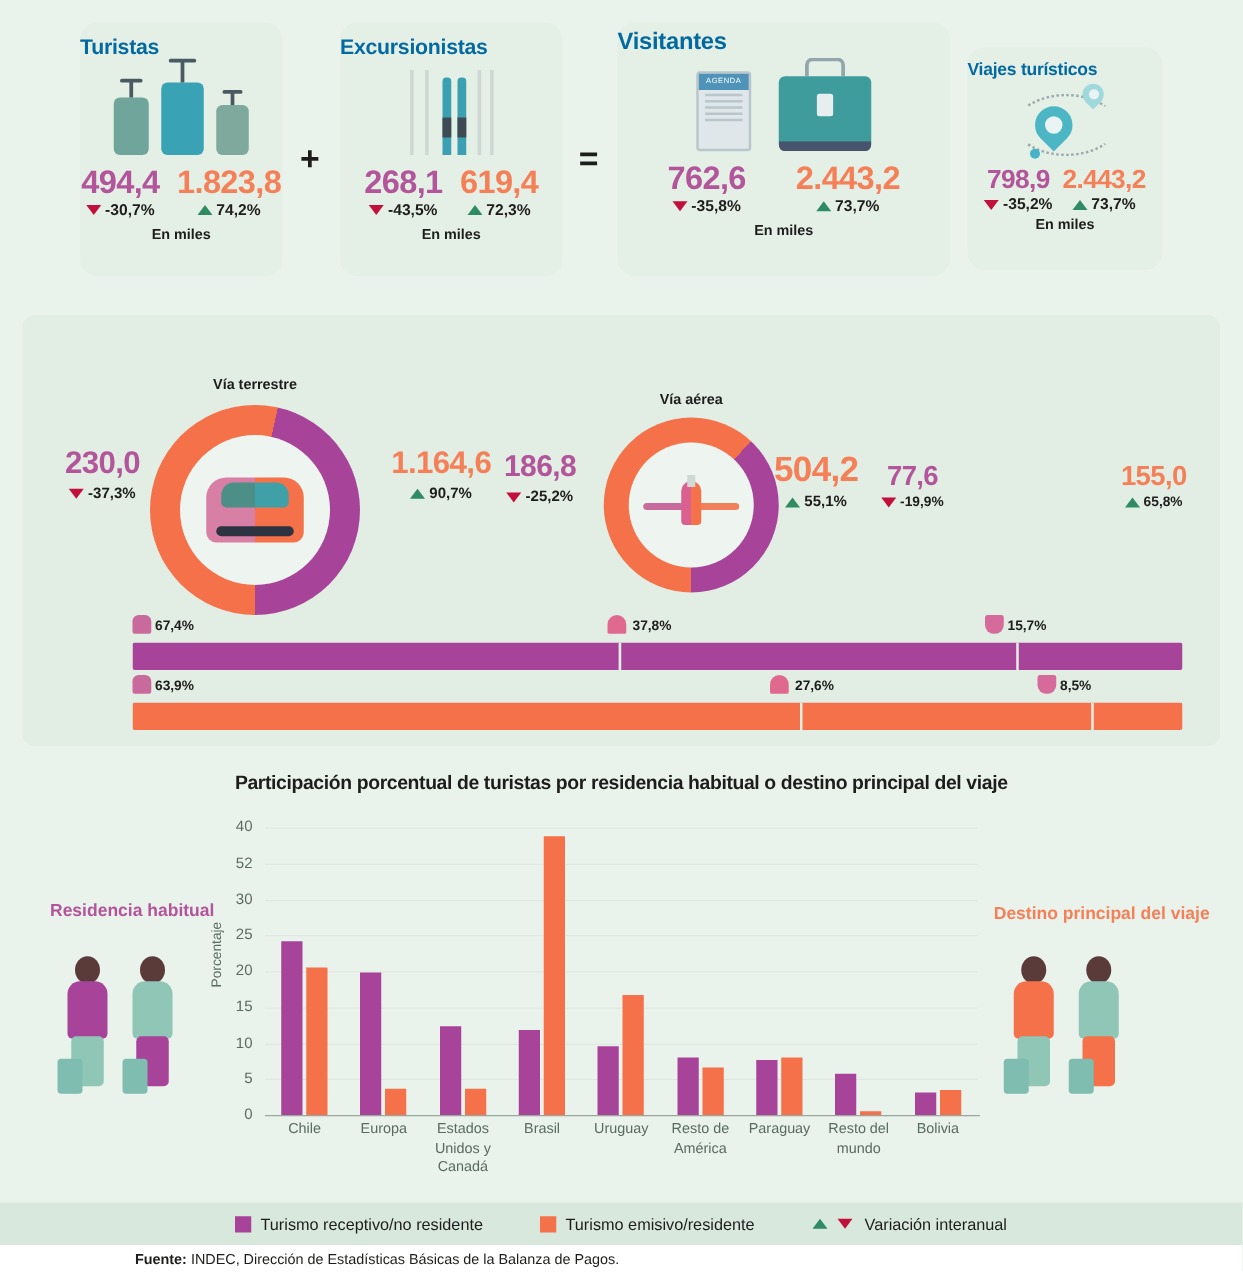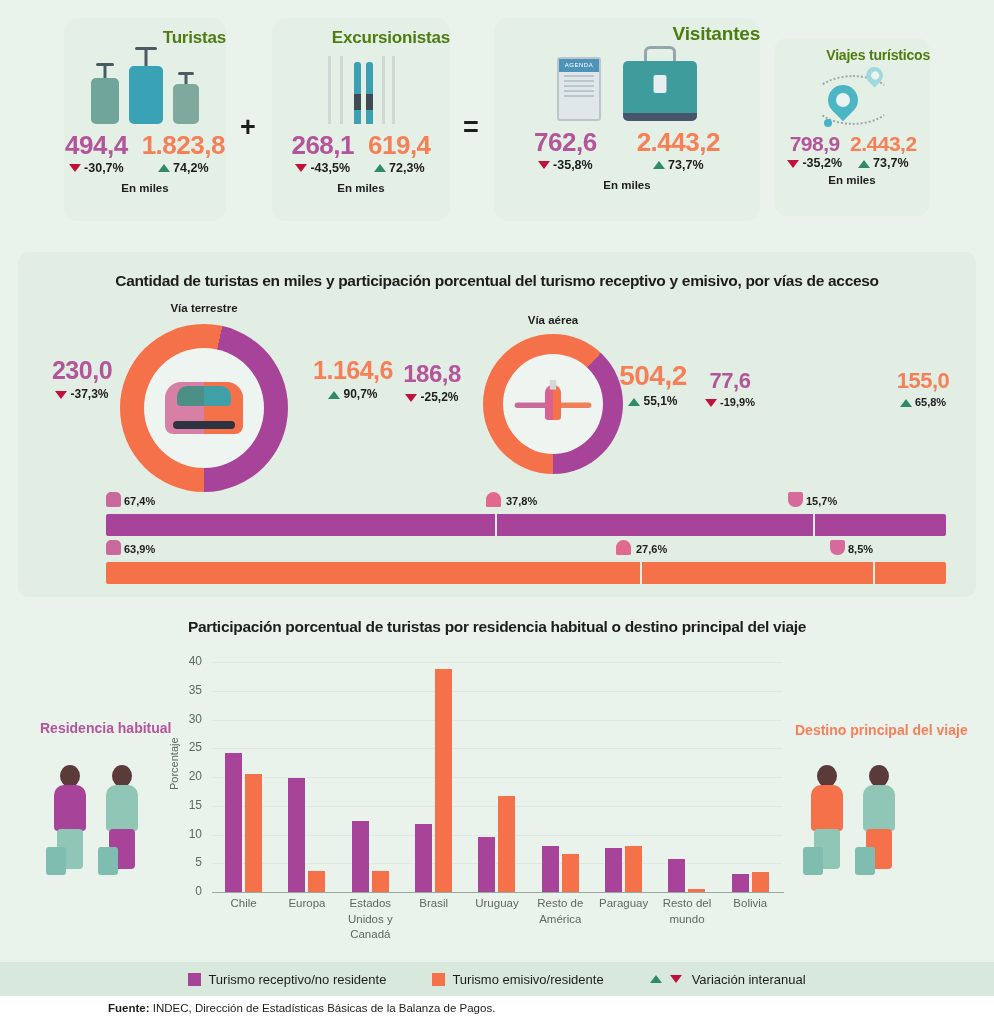--- a/index.html
+++ b/index.html
@@ -16,21 +16,21 @@
   }
   .card{
     position:absolute;top:18px;
     background:#e4efe6;border-radius:14px;
   }
   .card.turistas      {left:64px; width:162px;height:203px;}
   .card.excursionistas{left:272px;width:178px;height:203px;}
   .card.visitantes    {left:494px;width:266px;height:203px;}
   .card.viajes        {left:774px;width:156px;height:178px;top:38px;}
   .card-title{
-    text-align:right;font-weight:bold;color:#4d7c0f;
+    text-align:left;font-weight:bold;color:#0369a1;
     letter-spacing:-.2px;
   }
   .turistas .card-title,.excursionistas .card-title{font-size:17px;padding-top:10px;}
   .visitantes .card-title{font-size:19px;padding-top:5px;}
   .viajes .card-title{font-size:14px;padding-top:9px;}
 
   .illus{height:72px;display:flex;align-items:flex-end;justify-content:center;gap:10px;margin-top:4px;}
   .visitantes .illus{gap:22px;}
 
   .figs{display:flex;justify-content:center;align-items:flex-start;gap:14px;margin-top:8px;}
@@ -296,21 +296,20 @@
       <div class="fig">
         <div class="num orange">2.443,2</div>
         <div class="delta"><span class="tri up"></span><span>73,7%</span></div>
       </div>
     </div>
     <div class="unit">En miles</div>
   </div>
 </div>
 
 <div class="mid-panel">
-  <div class="mid-title">Cantidad de turistas en miles y participación porcentual del turismo receptivo y emisivo, por vías de acceso</div>
 
   <div class="donut-group" style="left:86px;top:50px;width:200px;height:190px;">
     <div class="vlabel" style="top:0">Vía terrestre</div>
     <div class="donut" style="left:16px;top:22px;width:168px;height:168px;
          background:conic-gradient(from 180deg,#f4714a 0 53.5%,#a8439a 53.5% 100%);">
       <div class="hole" style="width:120px;height:120px;">
         <div class="car">
             <div class="wind"></div>
             <div class="bump"></div>
           </div>
@@ -434,21 +433,21 @@
       <div class="gridline" style="top: 0px;"></div>
     </div>
   <div id="yticks">
       <div class="ytick" style="top: 222px;">0</div>
       <div class="ytick" style="top: 193.25px;">5</div>
       <div class="ytick" style="top: 164.5px;">10</div>
       <div class="ytick" style="top: 135.75px;">15</div>
       <div class="ytick" style="top: 107px;">20</div>
       <div class="ytick" style="top: 78.25px;">25</div>
       <div class="ytick" style="top: 49.5px;">30</div>
-      <div class="ytick" style="top: 20.75px;">35</div>
+      <div class="ytick" style="top: 20.75px;">52</div>
       <div class="ytick" style="top: -8px;">40</div>
     </div>
   <div class="bars" id="bars">
       <div class="grp">
         <div class="bar p" style="height: 138.575px;"></div>
         <div class="bar o" style="height: 117.875px;"></div>
       </div>
       <div class="grp">
         <div class="bar p" style="height: 113.85px;"></div>
         <div class="bar o" style="height: 21.275px;"></div>

